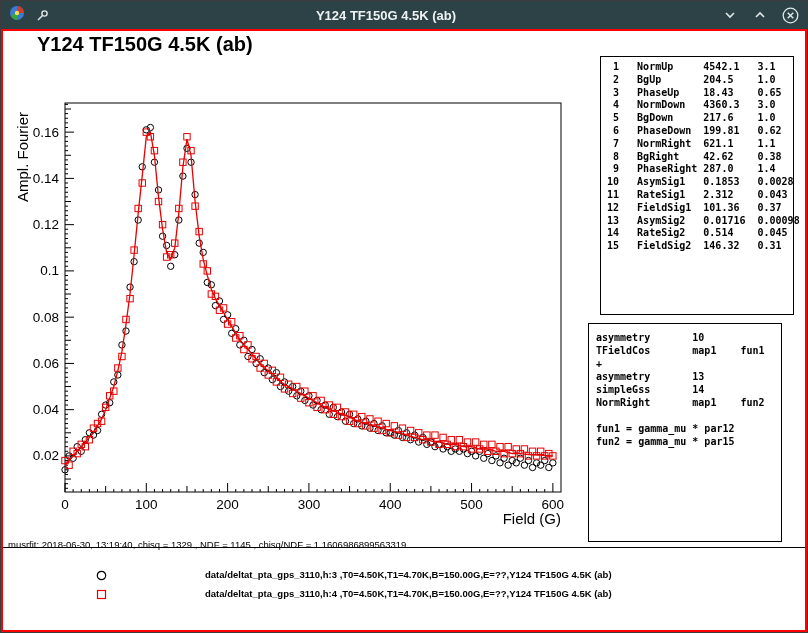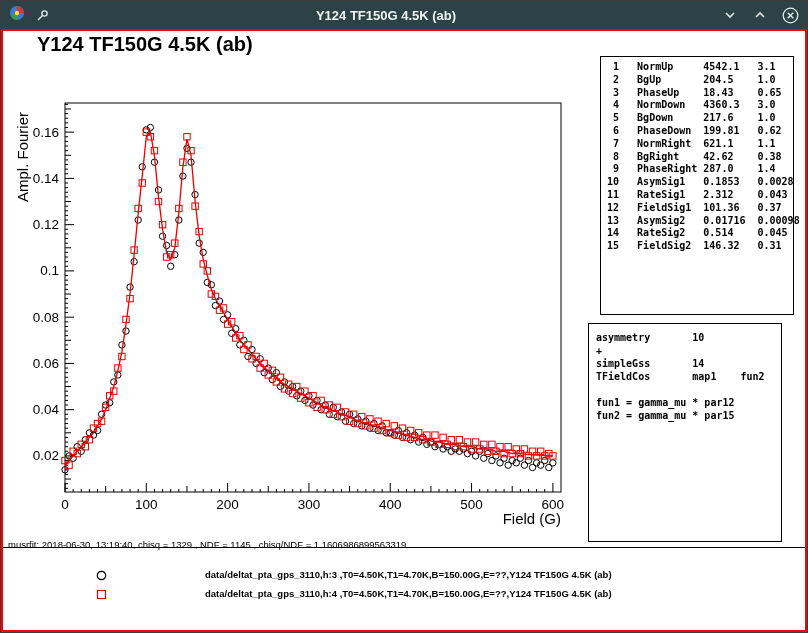--- a/index.html
+++ b/index.html
@@ -516,21 +516,21 @@
           <rect x="530.4065573770491" y="421.7215219976219" width="6.4" height="6.4" fill="none" stroke="#e60000" stroke-width="1"></rect>
           <rect x="534.472131147541" y="417.09607609988115" width="6.4" height="6.4" fill="none" stroke="#e60000" stroke-width="1"></rect>
           <rect x="538.5377049180327" y="421.7215219976219" width="6.4" height="6.4" fill="none" stroke="#e60000" stroke-width="1"></rect>
           <rect x="542.6032786885246" y="419.4087990487515" width="6.4" height="6.4" fill="none" stroke="#e60000" stroke-width="1"></rect>
           <rect x="546.6688524590163" y="421.7215219976219" width="6.4" height="6.4" fill="none" stroke="#e60000" stroke-width="1"></rect>
         </g>
         <polyline points="62.0,434.2 66.1,429.5 70.1,424.9 74.2,420.3 78.3,415.7 82.3,411.0 86.4,406.4 90.5,401.8 94.5,394.9 98.6,387.9 102.7,378.7 106.7,367.1 110.8,355.5 114.9,339.4 118.9,320.8 123.0,293.1 127.0,263.0 131.1,223.7 135.2,182.1 139.2,145.1 143.3,105.8 147.4,101.1 151.4,124.3 155.5,165.9 159.6,198.3 163.6,221.4 167.7,228.3 171.8,216.8 175.8,182.1 179.9,135.8 184.0,108.1 188.0,124.3 192.1,170.5 196.2,205.2 200.2,228.3 204.3,244.5 208.4,258.4 212.4,267.7 216.5,274.6 220.6,281.5 224.6,288.5 228.7,295.4 232.8,302.3 236.8,309.3 240.9,313.9 245.0,318.5 249.0,323.2 253.1,327.8 257.1,332.4 261.2,337.0 265.3,339.4 269.3,344.0 273.4,346.3 277.5,350.9 281.5,353.2 285.6,355.5 289.7,357.9 293.7,360.2 297.8,362.5 301.9,364.8 305.9,367.1 310.0,369.4 314.1,371.7 318.1,374.0 322.2,376.4 326.3,378.7 330.3,379.8 334.4,381.0 338.5,383.3 342.5,384.4 346.6,385.6 350.7,387.9 354.7,390.2 358.8,391.4 362.9,392.5 366.9,393.7 371.0,394.9 375.0,396.0 379.1,397.2 383.2,398.3 387.2,399.5 391.3,400.6 395.4,401.8 399.4,403.0 403.5,404.1 407.6,405.3 411.6,406.4 415.7,407.6 419.8,408.7 423.8,408.7 427.9,409.9 432.0,411.0 436.0,411.0 440.1,412.2 444.2,413.4 448.2,413.4 452.3,413.4 456.4,414.5 460.4,415.7 464.5,415.7 468.6,415.7 472.6,416.8 476.7,418.0 480.8,418.0 484.8,418.0 488.9,419.1 493.0,420.3 497.0,420.3 501.1,420.3 505.1,421.5 509.2,422.6 513.3,422.6 517.3,422.6 521.4,423.1 525.5,423.5 529.5,423.8 533.6,424.0 537.7,424.2 541.7,424.5 545.8,424.7 549.9,424.9" fill="none" stroke="#e60000" stroke-width="1.3"></polyline>
       </svg>
 
     <div class="param-box"><div> 1   NormUp     4542.1   3.1</div><div> 2   BgUp       204.5    1.0</div><div> 3   PhaseUp    18.43    0.65</div><div> 4   NormDown   4360.3   3.0</div><div> 5   BgDown     217.6    1.0</div><div> 6   PhaseDown  199.81   0.62</div><div> 7   NormRight  621.1    1.1</div><div> 8   BgRight    42.62    0.38</div><div> 9   PhaseRight 287.0    1.4</div><div>10   AsymSig1   0.1853   0.0028</div><div>11   RateSig1   2.312    0.043</div><div>12   FieldSig1  101.36   0.37</div><div>13   AsymSig2   0.01716  0.00098</div><div>14   RateSig2   0.514    0.045</div><div>15   FieldSig2  146.32   0.31</div></div>
-    <div class="theory-box"><div>asymmetry       10</div><div>+</div><div>simpleGss       14</div><div>TFieldCos       map1    fun2</div><div>&nbsp;</div><div>fun1 = gamma_mu * par12</div><div>fun2 = gamma_mu * par15</div></div>
+    <div class="theory-box"><div>asymmetry       10</div><div>TFieldCos       map1    fun1</div><div>+</div><div>asymmetry       13</div><div>simpleGss       14</div><div>NormRight       map1    fun2</div><div>&nbsp;</div><div>fun1 = gamma_mu * par12</div><div>fun2 = gamma_mu * par15</div></div>
 
     <div class="bottom-divider"></div>
     <div class="stats-line">musrfit: 2018-06-30, 13:19:40, chisq = 1329 , NDF = 1145 , chisq/NDF = 1.1606986899563319</div>
 
     <div class="legend">
         <div class="legend-row">
           <span class="legend-marker"><svg width="13" height="13">
               <circle cx="6.5" cy="6.5" r="4.2" fill="none" stroke="#000000" stroke-width="1.2"></circle>
             </svg></span>
           <span class="legend-label">data/deltat_pta_gps_3110,h:3 ,T0=4.50K,T1=4.70K,B=150.00G,E=??,Y124 TF150G 4.5K (ab)</span>

